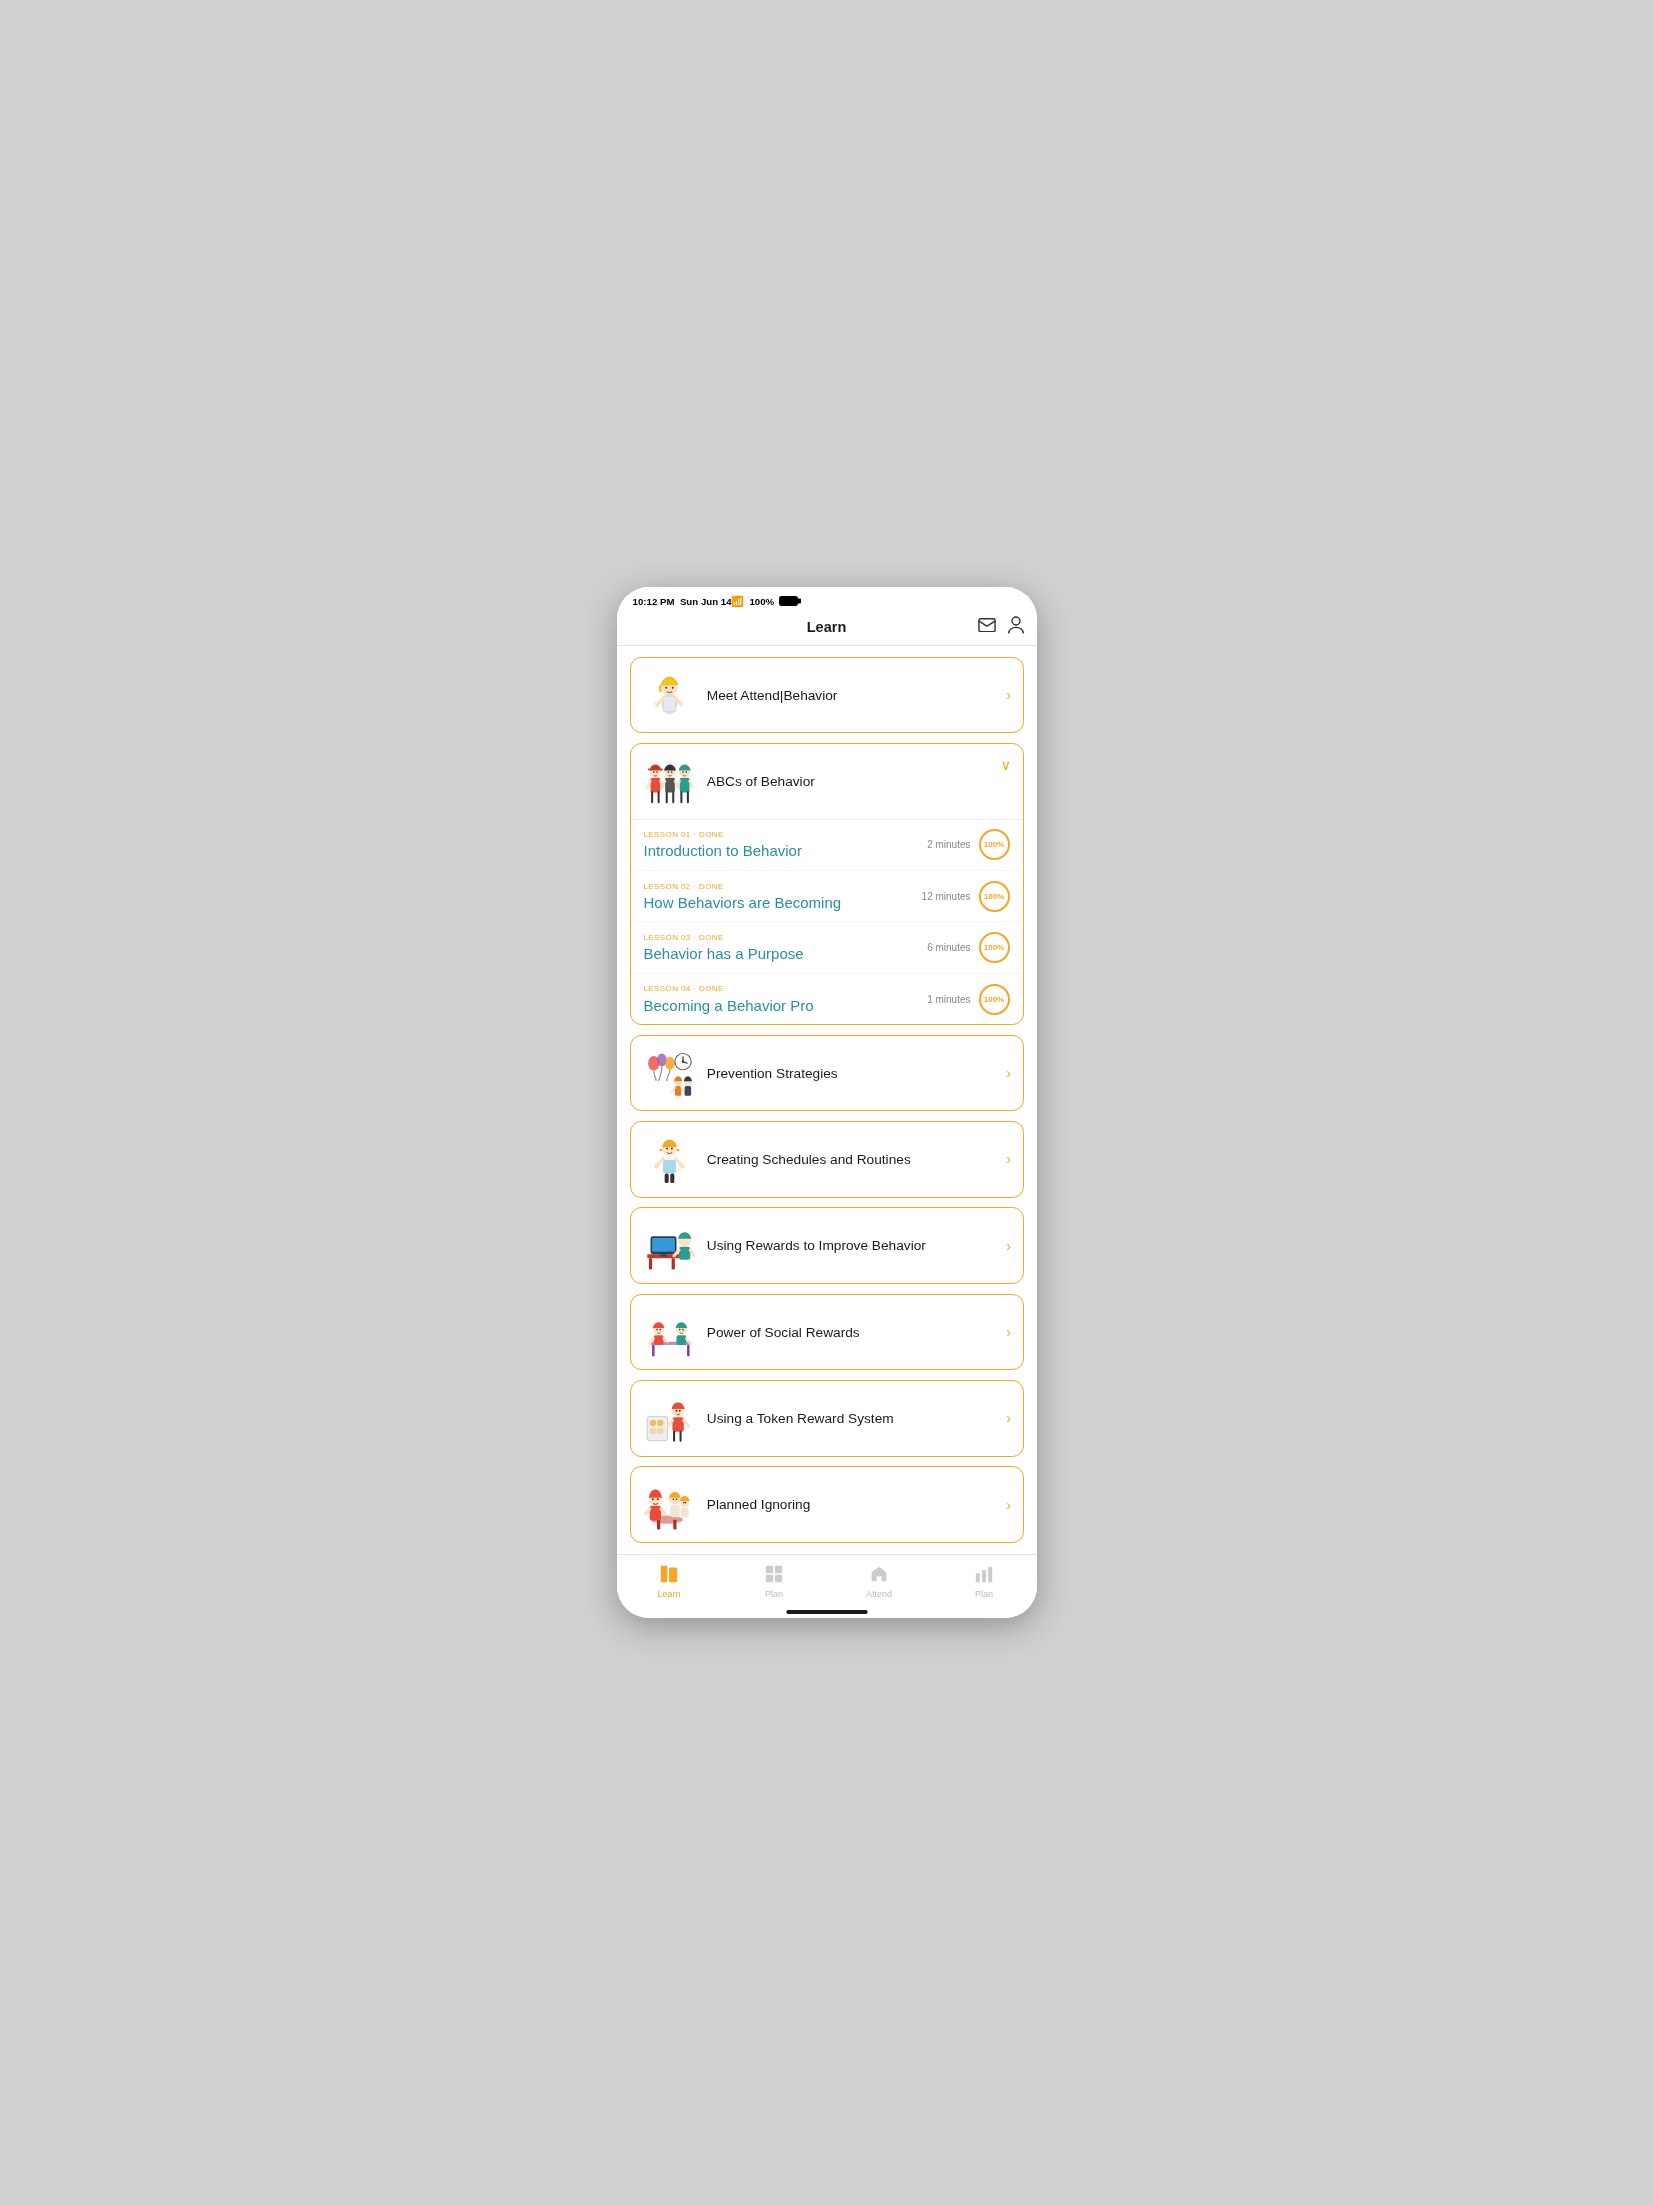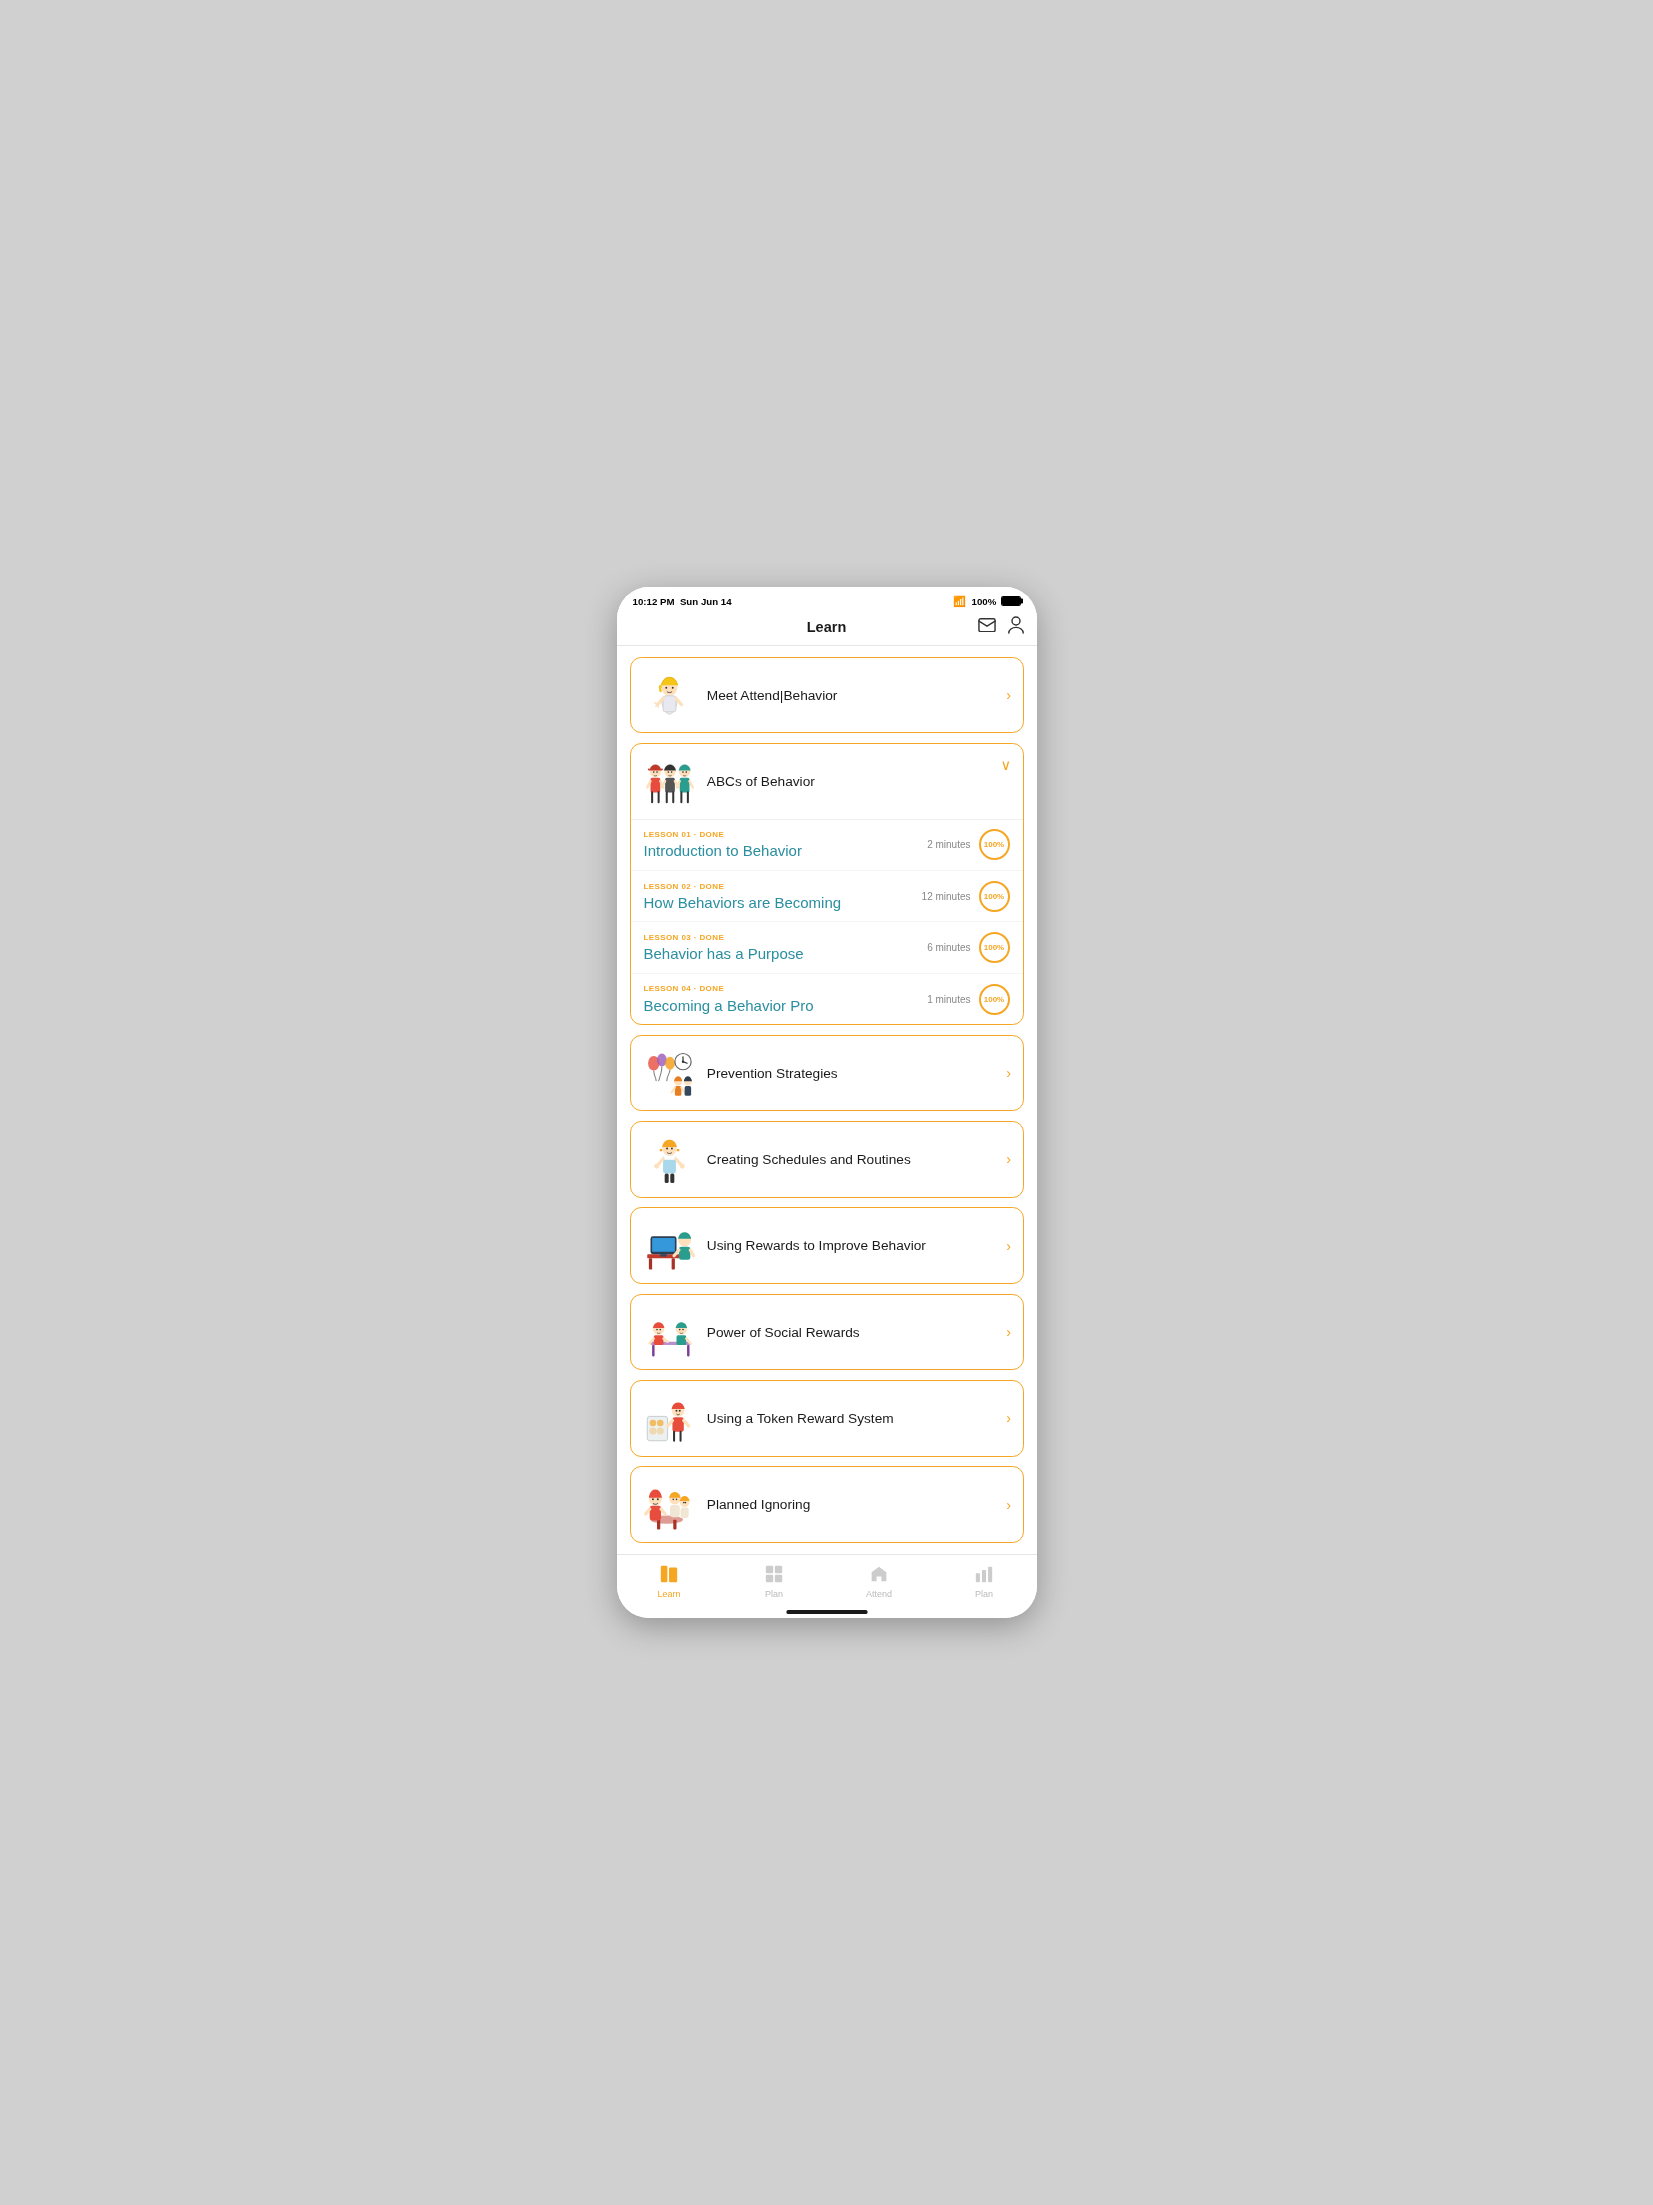--- a/index.html
+++ b/index.html
@@ -22,21 +22,20 @@
       overflow: hidden;
       box-shadow: 0 8px 32px rgba(0,0,0,0.3);
       display: flex;
       flex-direction: column;
       position: relative;
     }
 
     
     .status-bar {
       display: flex;
-      justify-content: space-between;
       align-items: center;
       padding: 8px 16px 4.8px;
       background: #fff;
       font-size: 9.7px;
       font-weight: 600;
       color: #000;
     }
     .status-right {
       display: flex;
       align-items: center;
@@ -178,21 +177,21 @@
       display: flex;
       justify-content: space-between;
       align-items: center;
       cursor: pointer;
     }
     .lesson-item:last-child {
       border-bottom: none;
     }
     .lesson-meta {
       font-size: 8px;
-      font-weight: 700;
+      font-weight: 400;
       color: #f5a623;
       margin-bottom: 3.2px;
       letter-spacing: 0.4px;
     }
     .lesson-title {
       font-size: 15px;
       color: #2a8fa0;
       font-weight: 500;
     }
     .lesson-right {

